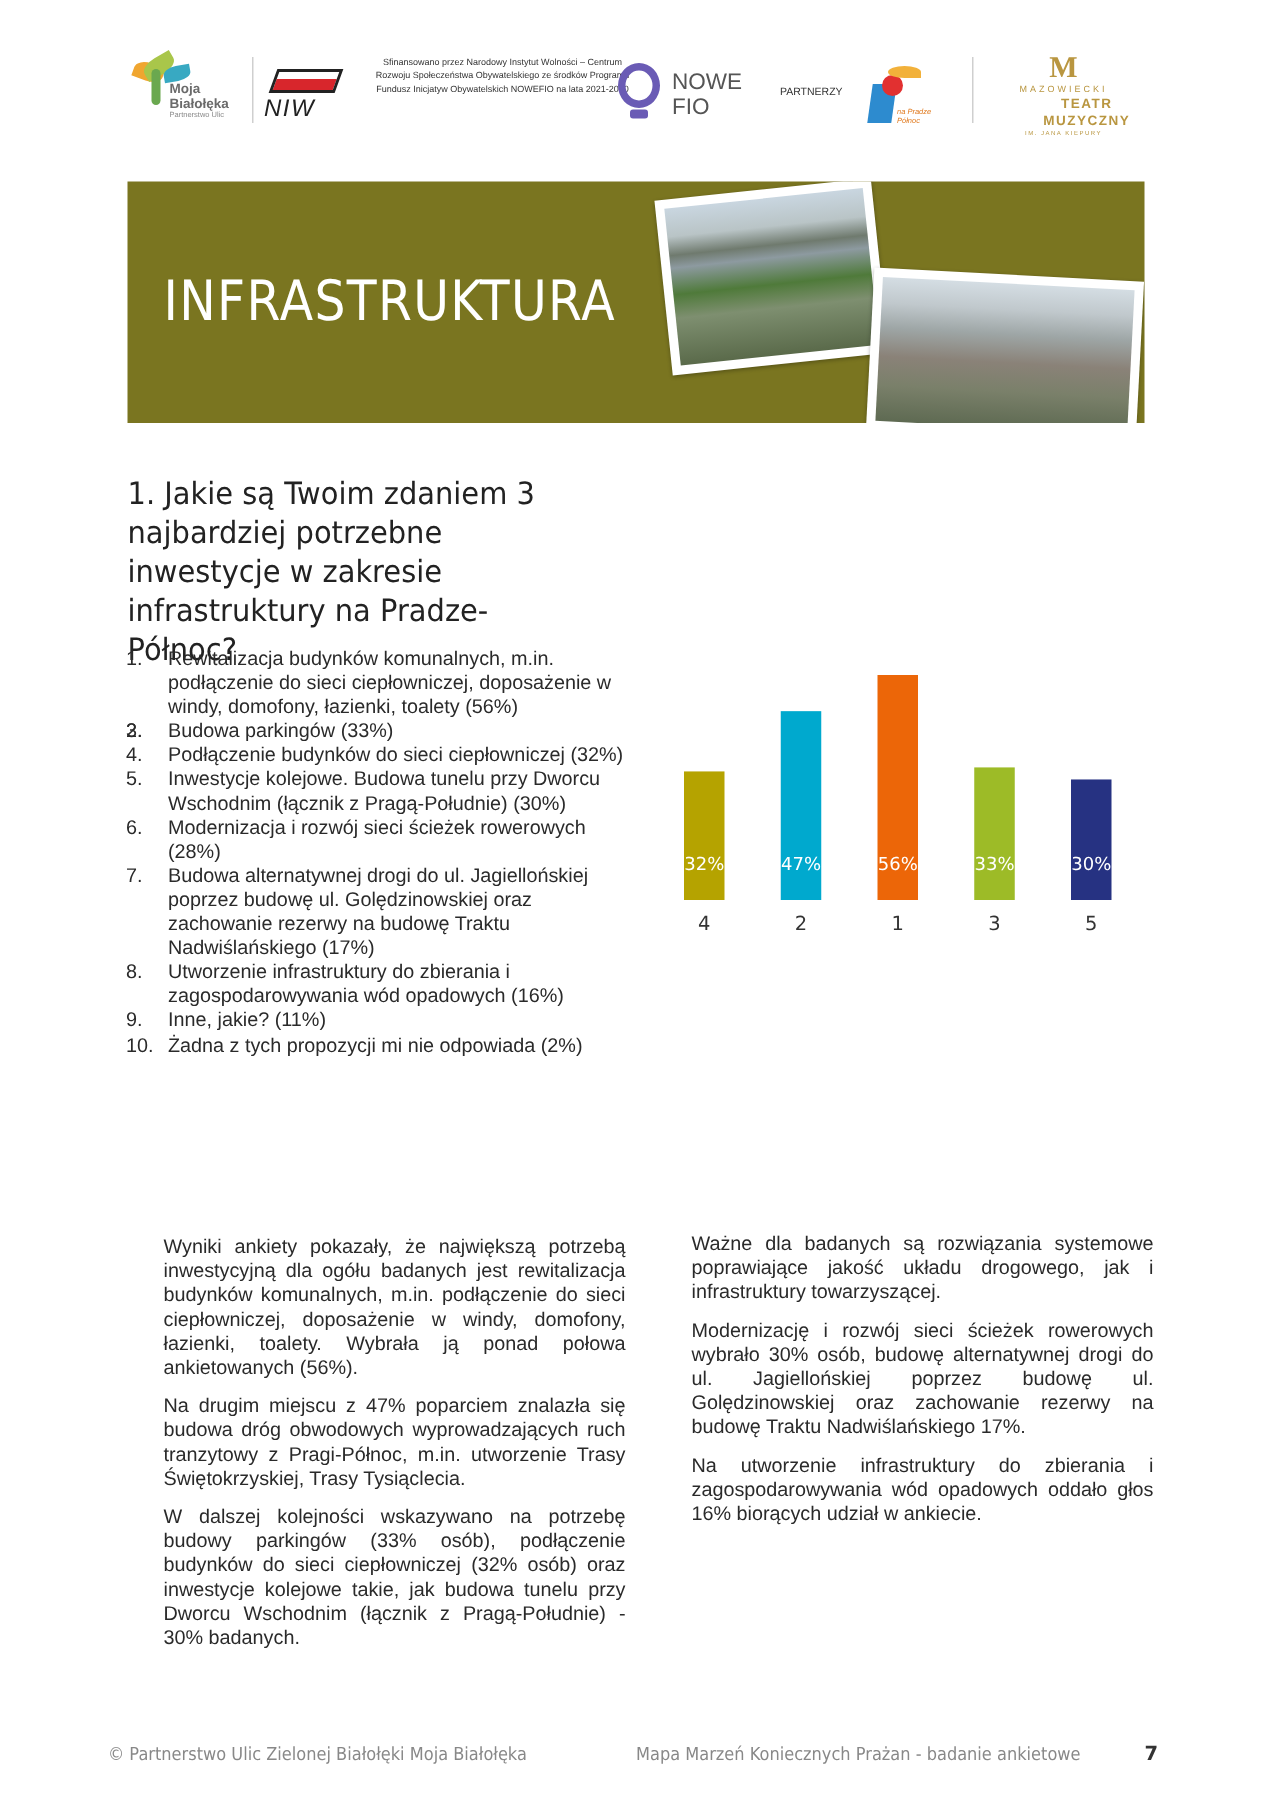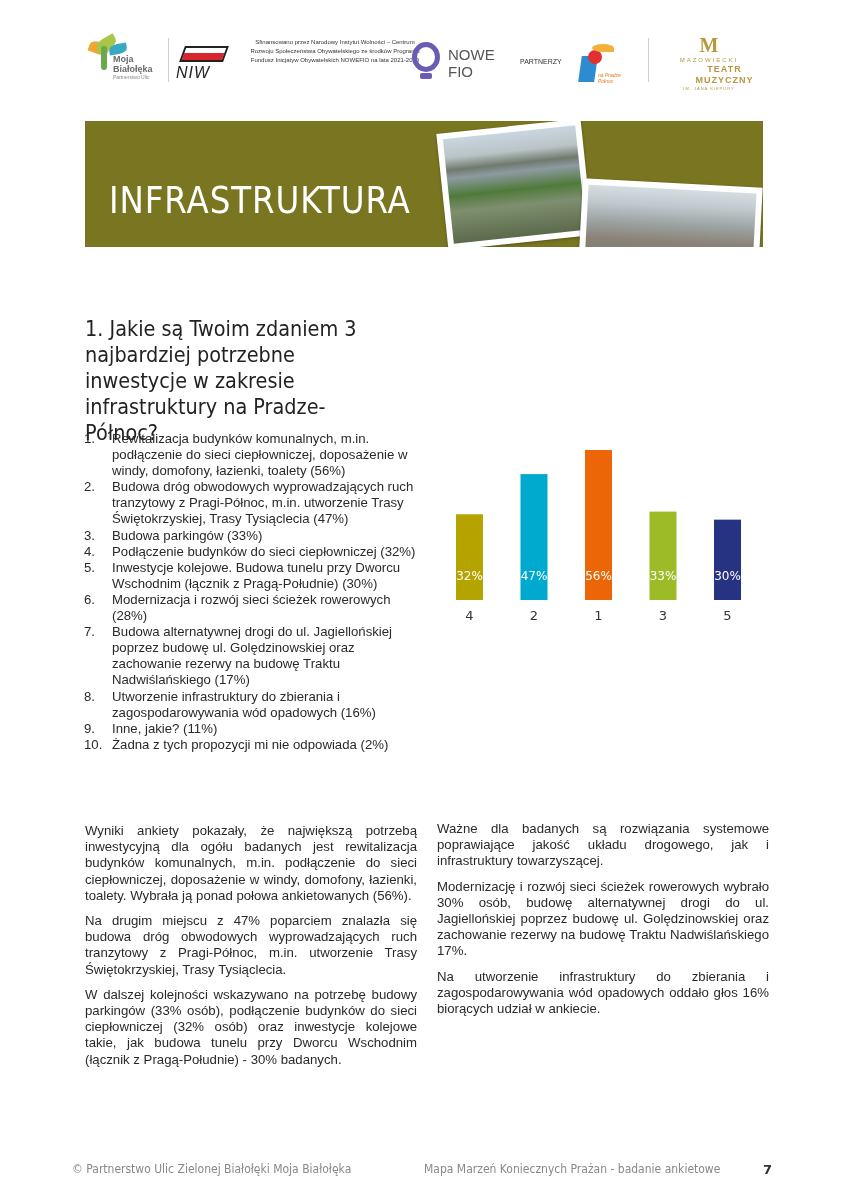--- a/index.html
+++ b/index.html
@@ -31,21 +31,21 @@
   .logo-partner .p2 { position: absolute; left: 10px; top: 8px; width: 14px; height: 14px; background: #e23030; border-radius: 50%; }
   .logo-partner .p3 { position: absolute; left: 14px; top: 2px; width: 22px; height: 8px; background: #f2b13a; border-radius: 50% 50% 0 50%; }
   .logo-partner .p4 { position: absolute; left: 20px; top: 30px; font-size: 5px; color: #e07a1f; font-style: italic; font-family: "Liberation Sans", sans-serif; }
   .logo-teatr { position: absolute; left: 570px; top: 4px; width: 118px; height: 60px; text-align: center; color: #b99640; font-family: "Liberation Serif", serif; }
   .logo-teatr .m { font-size: 20px; font-weight: bold; line-height: 22px; }
   .logo-teatr .t1 { font-size: 6px; letter-spacing: 2px; font-family: "Liberation Sans", sans-serif; line-height: 8px; }
   .logo-teatr .t2 { font-size: 9px; letter-spacing: 1px; font-weight: bold; font-family: "Liberation Sans", sans-serif; line-height: 11px; padding-left: 31px; }
   .logo-teatr .t3 { font-size: 4px; letter-spacing: 1px; font-family: "Liberation Sans", sans-serif; line-height: 6px; }
 
   
-  .banner { position: absolute; left: 85px; top: 121px; width: 678px; height: 126px; background: #7a7520; overflow: hidden; }
+  .banner { position: absolute; left: 85px; top: 121px; width: 678px; height: 161px; background: #7a7520; overflow: hidden; }
   .banner-title { position: absolute; left: 24px; top: 58px; font-size: 37px; color: #ffffff; font-family: "DejaVu Sans", sans-serif; letter-spacing: 1px; font-weight: normal; transform: scaleX(0.88); transform-origin: left; }
   .photo { position: absolute; background: #fff; padding: 6px; box-shadow: 0 1px 3px rgba(0,0,0,0.3); }
   .photo .img { width: 100%; height: 100%; }
   .photo1 { left: 357px; top: 5px; width: 145px; height: 117px; transform: rotate(-6deg); }
   .photo1 .img { background: linear-gradient(180deg, #c9d6e0 0%, #b9c4c6 18%, #6f7a6e 30%, #8d9aa0 38%, #4f7a3a 55%, #7e8f70 70%, #5a6a4a 100%); }
   .photo2 { left: 495px; top: 62px; width: 180px; height: 108px; transform: rotate(3deg); }
   .photo2 .img { background: linear-gradient(180deg, #d4dde3 0%, #c0c8cc 18%, #9ea6a6 35%, #8a8278 55%, #7a806a 75%, #5e6a52 100%); }
 
   
   .question { position: absolute; left: 85px; top: 316px; width: 330px; font-size: 20.5px; line-height: 26px; color: #222; font-family: "DejaVu Sans", sans-serif; transform: scaleX(0.94); transform-origin: left; }
@@ -54,21 +54,21 @@
   .answers { position: absolute; left: 84px; top: 431px; width: 340px; list-style: none; font-family: "Liberation Sans", sans-serif; font-size: 13.2px; line-height: 16.1px; color: #2a2a2a; }
   .answers li { position: relative; padding-left: 28px; }
   .answers li .num { position: absolute; left: 0; top: 0; width: 26px; }
 
   
   .chart { position: absolute; left: 430px; top: 440px; width: 330px; height: 190px; }
   .chart svg { width: 330px; height: 190px; display: block; }
 
   
   .col { position: absolute; width: 332px; font-family: "Liberation Sans", sans-serif; font-size: 13.2px; line-height: 16.2px; color: #2a2a2a; text-align: justify; }
-  .col p { margin-bottom: 9px; }
+  .col p { margin-bottom: 9px; margin-left: 24px; }
   .col-left { left: 85px; top: 823px; }
   .col-right { left: 437px; top: 821px; }
 
   
   .footer { position: absolute; top: 1148px; left: 72px; width: 700px; height: 20px; font-family: "DejaVu Sans", sans-serif; color: #888; font-size: 12px; margin-top: 14px; }
   .footer .left { position: absolute; left: 0; top: 0; transform: scaleX(0.9); transform-origin: left; }
   .footer .right { position: absolute; left: 352px; top: 0; transform: scaleX(0.9); transform-origin: left; }
   .footer .page { position: absolute; right: 0; top: 0; color: #333; font-weight: bold; font-size: 13px; }
 </style>
 </head>
@@ -123,21 +123,21 @@
     </div>
   <div class="photo photo2">
       <div class="img"></div>
     </div>
 </div>
 
 <div class="question">1. Jakie są Twoim zdaniem 3 najbardziej potrzebne inwestycje w zakresie infrastruktury na Pradze-Północ?</div>
 
 <ol class="answers">
   <li><span class="num">1.</span><span>Rewitalizacja budynków komunalnych, m.in. podłączenie do sieci ciepłowniczej, doposażenie w windy, domofony, łazienki, toalety (56%)</span></li>
-  <li><span class="num">2.</span><span>Budowa dróg obwodowych wyprowadzających ruch tranzytowy z Pragi-Północ, m.in. utworzenie Trasy Świętokrzyskiej, Trasy Tysiąclecia (47%)</span></li>
+  <li><span class="num">2.</span></li>
   <li><span class="num">3.</span><span>Budowa parkingów (33%)</span></li>
   <li><span class="num">4.</span><span>Podłączenie budynków do sieci ciepłowniczej (32%)</span></li>
   <li><span class="num">5.</span><span>Inwestycje kolejowe. Budowa tunelu przy Dworcu Wschodnim (łącznik z Pragą-Południe) (30%)</span></li>
   <li><span class="num">6.</span><span>Modernizacja i rozwój sieci ścieżek rowerowych (28%)</span></li>
   <li><span class="num">7.</span><span>Budowa alternatywnej drogi do ul. Jagiellońskiej poprzez  budowę ul. Golędzinowskiej oraz zachowanie rezerwy na budowę Traktu Nadwiślańskiego (17%)</span></li>
   <li><span class="num">8.</span><span>Utworzenie infrastruktury do zbierania i zagospodarowywania wód opadowych (16%)</span></li>
   <li><span class="num">9.</span><span>Inne, jakie? (11%)</span></li>
   <li><span class="num">10.</span><span>Żadna z tych propozycji mi nie odpowiada (2%)</span></li>
 </ol>
 

